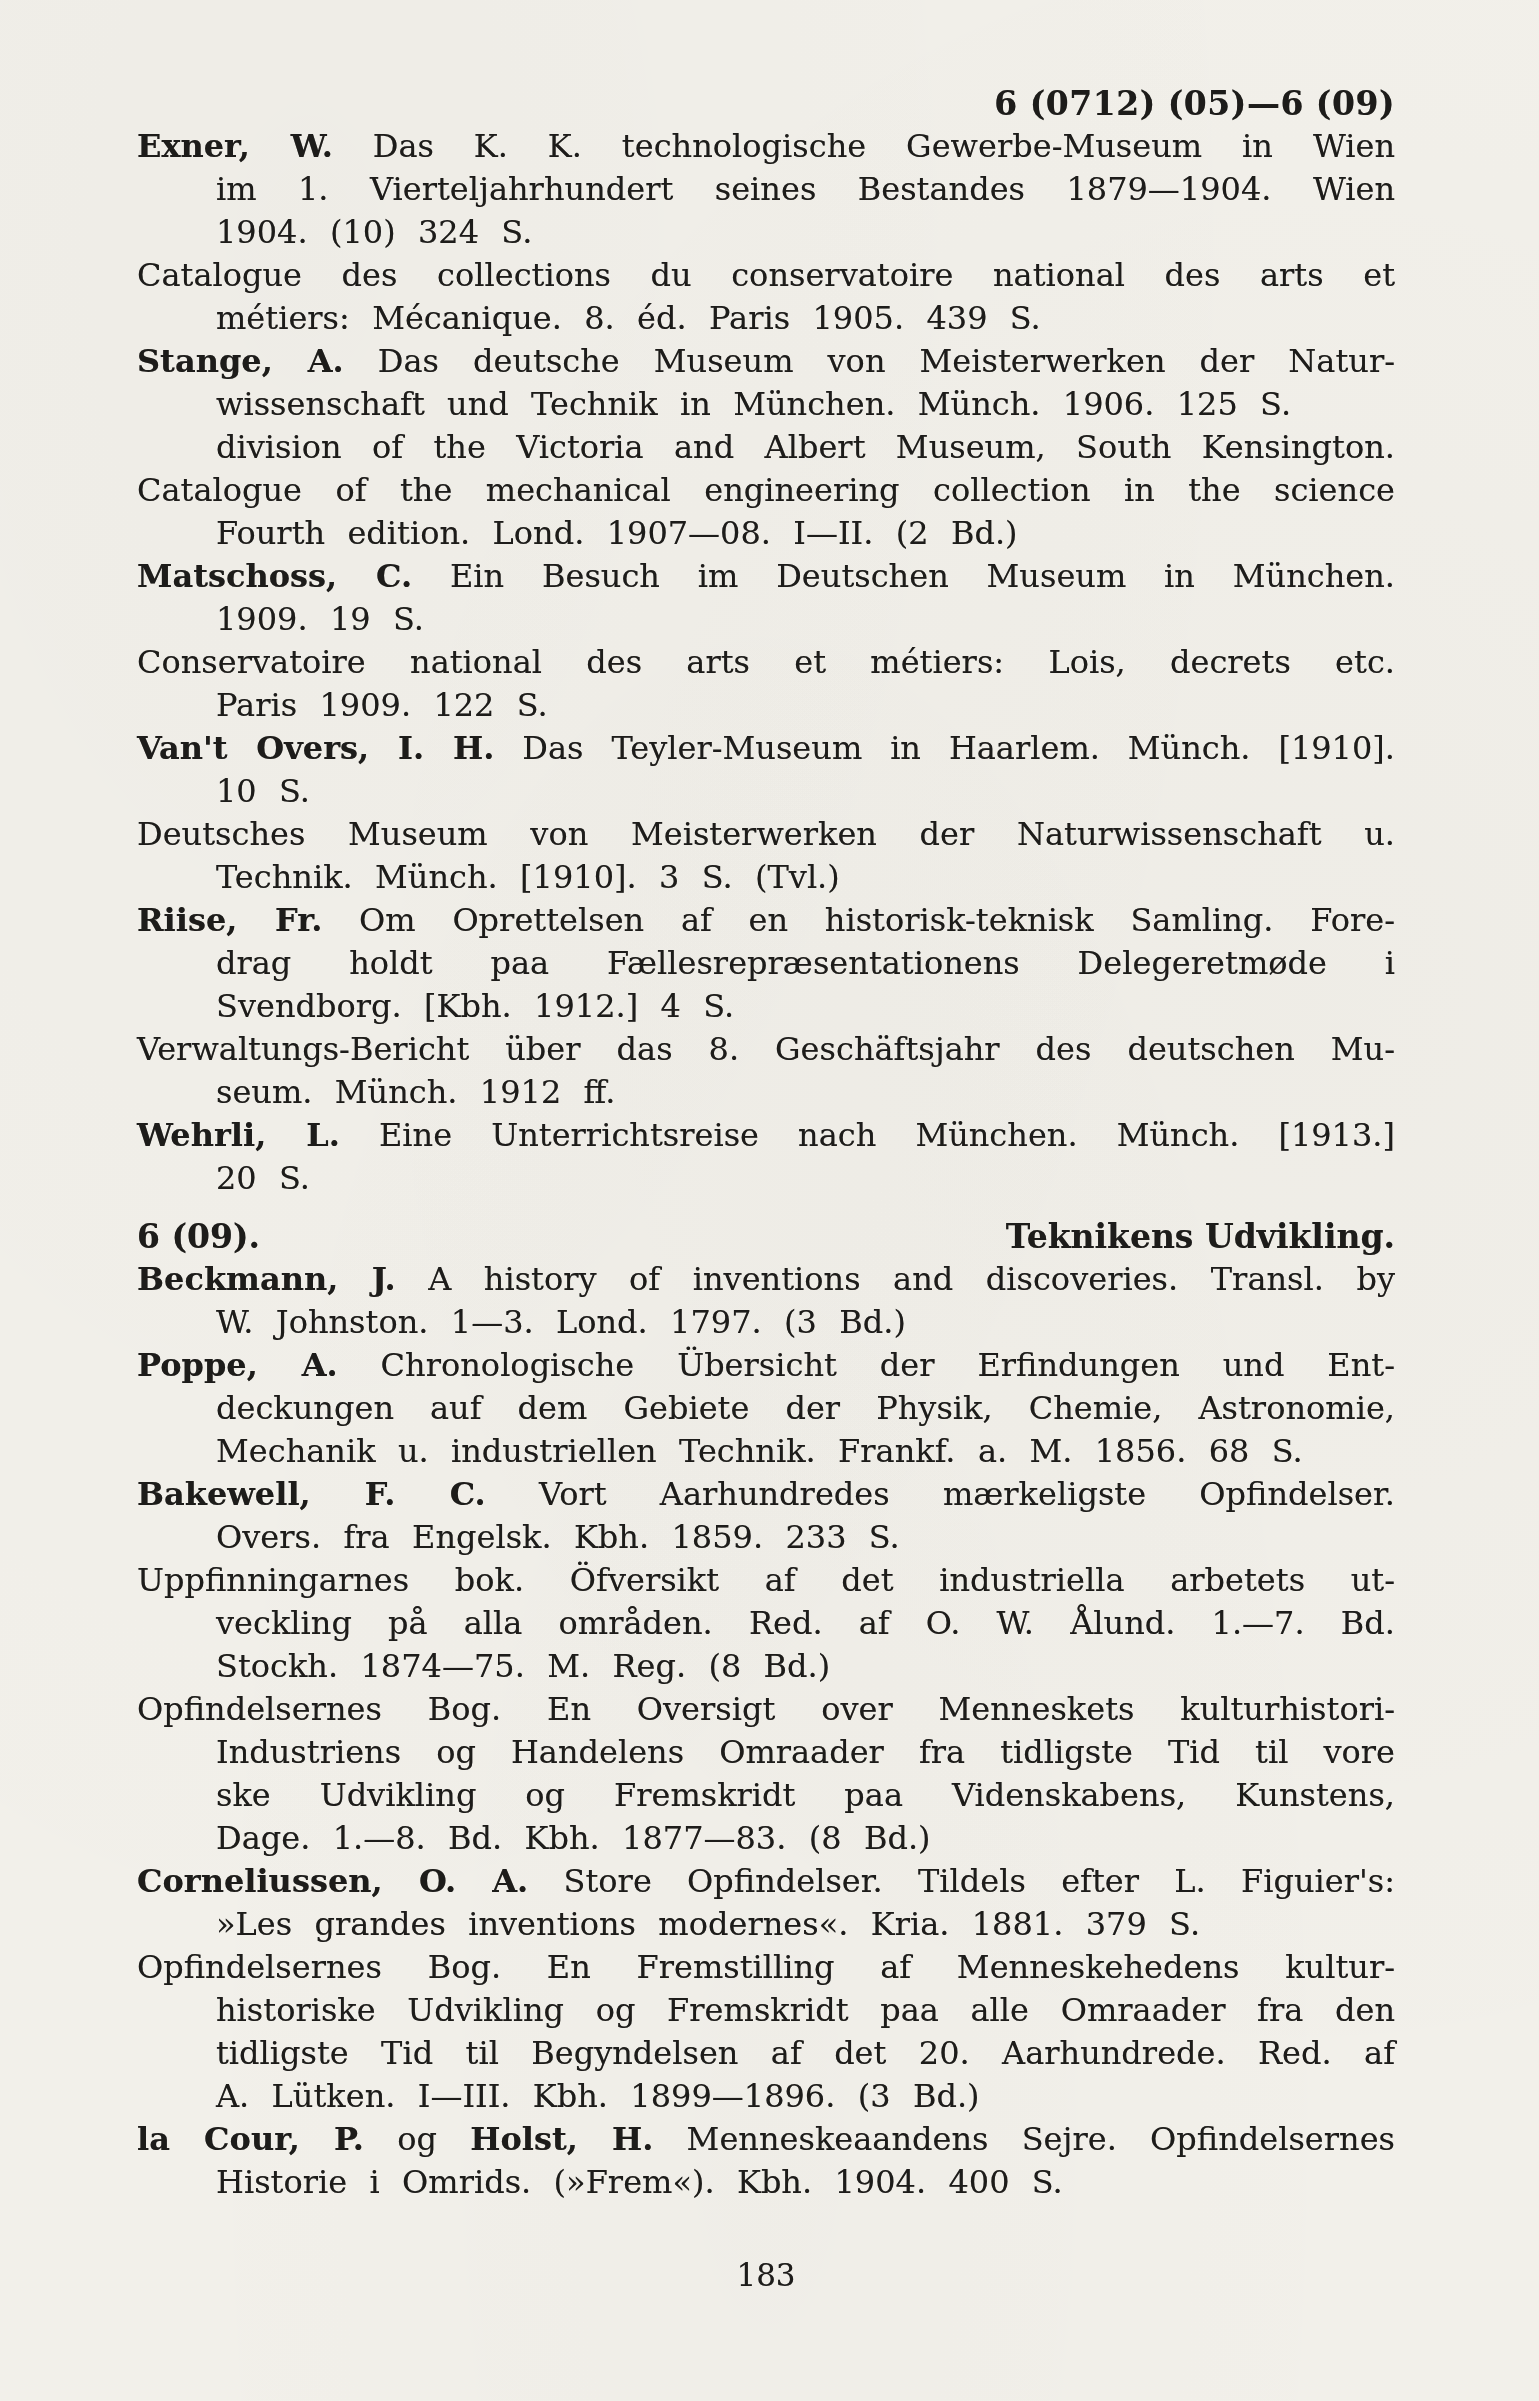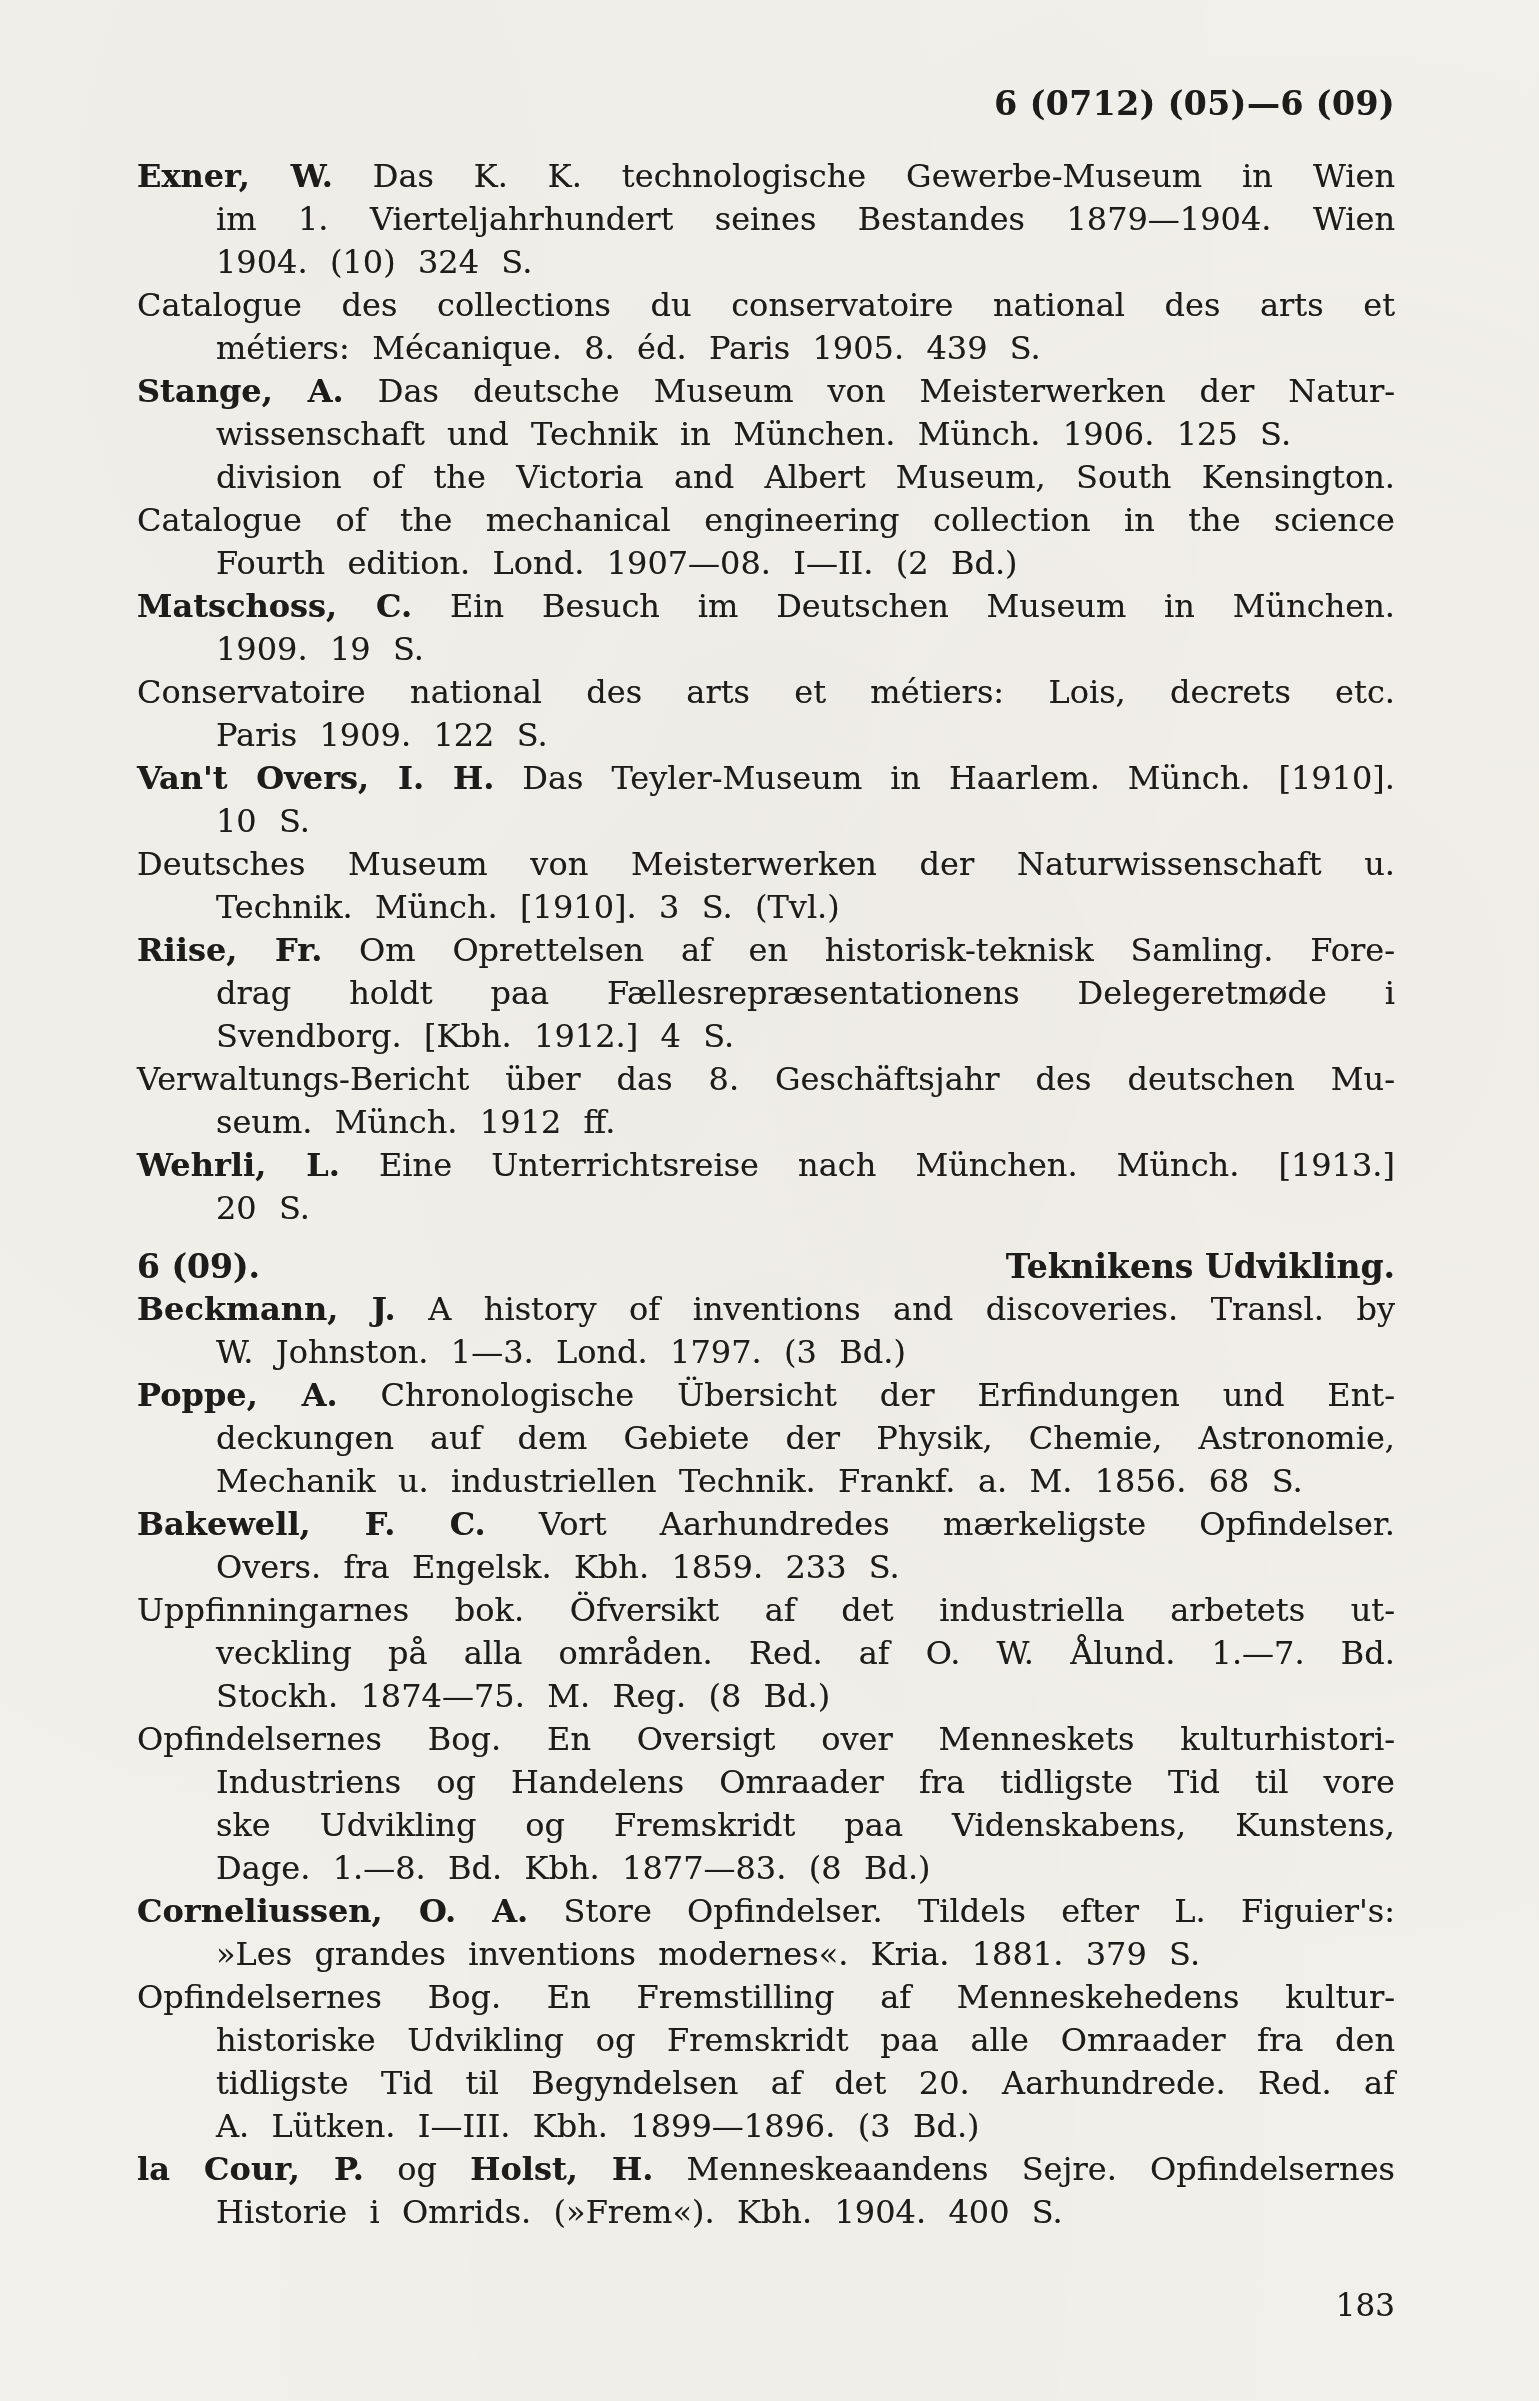--- a/index.html
+++ b/index.html
@@ -25,21 +25,21 @@
     overflow: hidden;
   }
   .header-row {
     text-align: right;
     font-weight: bold;
     font-size: 33px;
     line-height: 43px;
     letter-spacing: 0.5px;
   }
   .text-block { }
-  .entries-top { margin-top: 30px; }
+  .entries-top { }
   .entry { }
   .line {
     font-size: 32px;
     line-height: 43px;
     text-align: justify;
     text-align-last: justify;
     word-spacing: 0.12em;
     white-space: normal;
   }
   .line.cont { padding-left: 79px; }
@@ -52,21 +52,21 @@
   .section-row {
     margin-top: 15px;
     display: flex;
     justify-content: space-between;
     font-weight: bold;
     font-size: 33px;
     line-height: 43px;
   }
   .page-number {
     margin-top: 50px;
-    text-align: right;
+    text-align: center;
     font-size: 31px;
     line-height: 43px;
     word-spacing: 0.3em;
   }
 </style>
 </head>
 <body>
 
 <div class="page">
   <div class="header-row">

